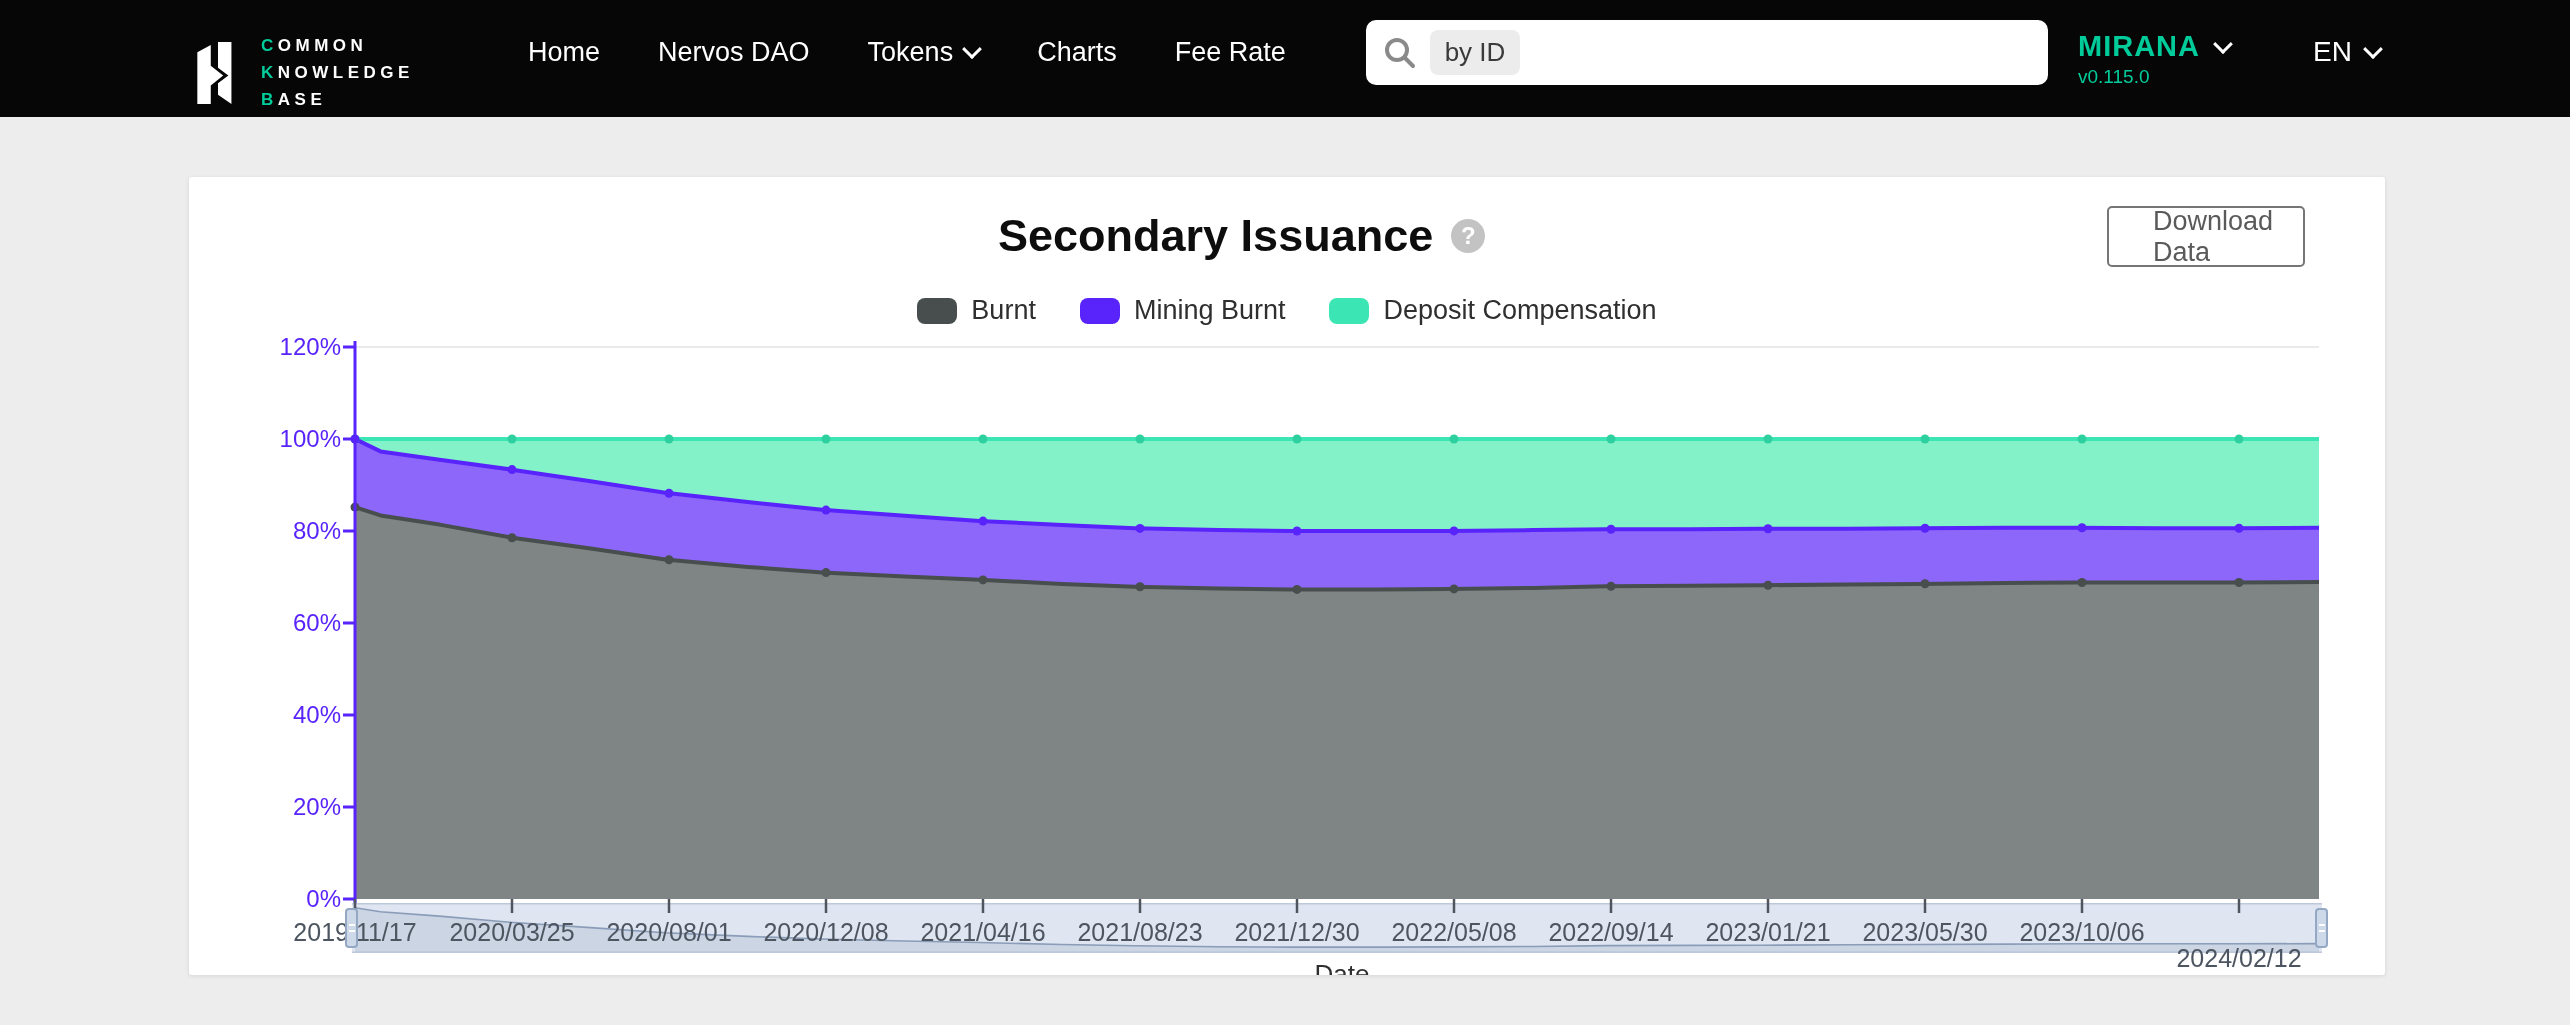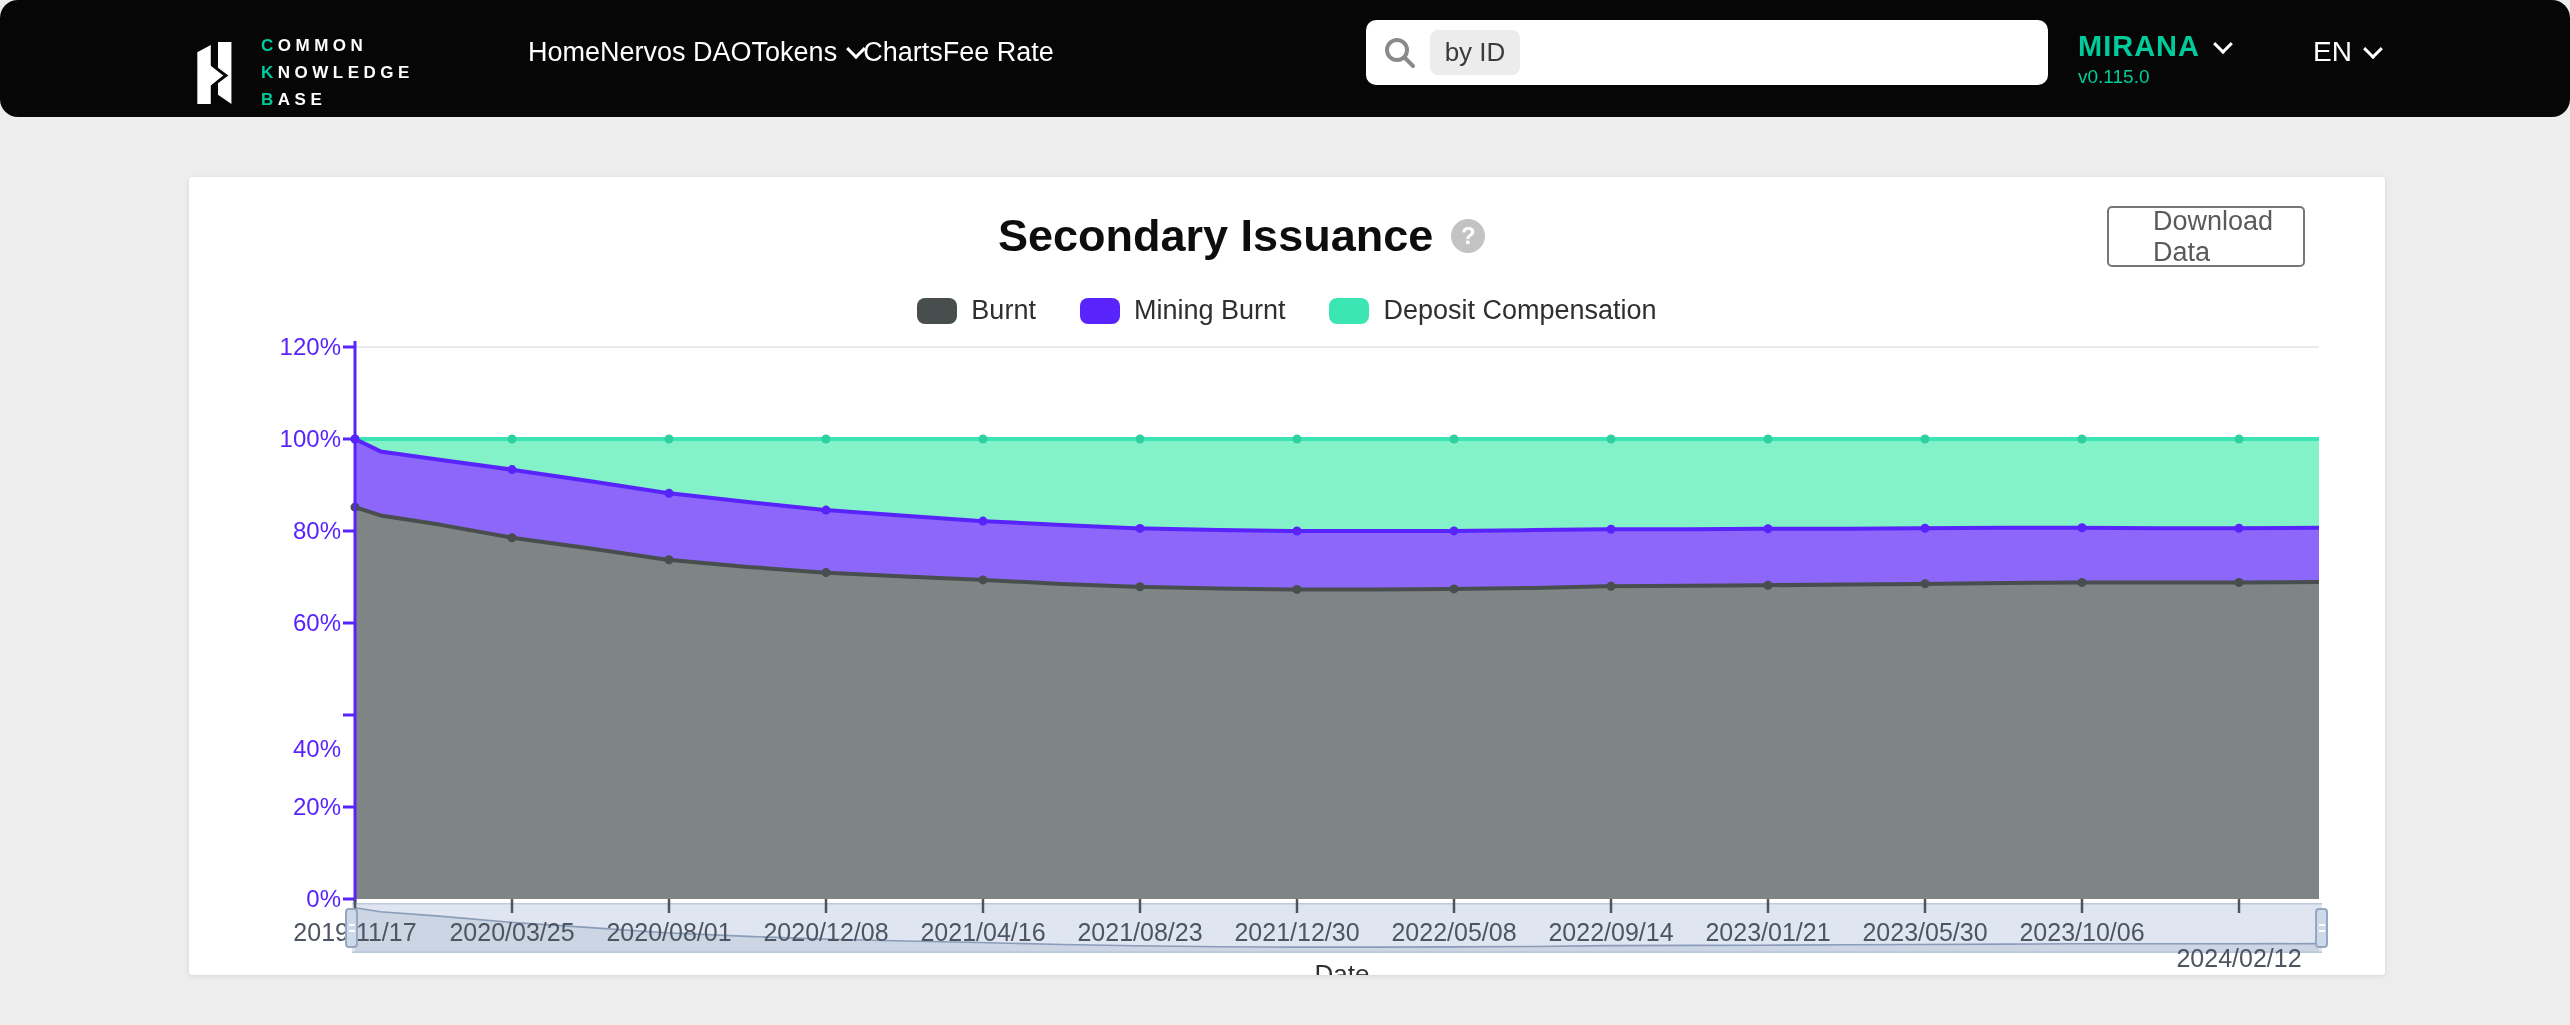--- a/index.html
+++ b/index.html
@@ -1,25 +1,25 @@
 <!DOCTYPE html>
 <html><head>
 <meta charset="utf-8">
 <style>
   html,body{margin:0;padding:0;background:#ededed;}
   .page{position:relative;width:2570px;height:1025px;background:#ededed;overflow:hidden;
         font-family:"Liberation Sans",sans-serif;}
   
-  .header{position:absolute;left:0;top:0;width:2570px;height:117px;background:#060606;border-radius:18px;}
+  .header{position:absolute;left:0;top:0;width:2570px;height:117px;background:#060606;}
   .logo{position:absolute;left:188px;top:32px;display:flex;gap:13px;align-items:center;cursor:pointer;}
   .logo svg{display:block;}
   .logo-text{display:flex;flex-direction:column;justify-content:center;}
   .logo-line{font-size:17px;font-weight:bold;letter-spacing:4.5px;line-height:27px;color:#ffffff;white-space:nowrap;}
   .logo-lead{color:#00cc9b;}
-  .nav{position:absolute;left:528px;top:0;height:104px;display:flex;align-items:center;}
+  .nav{position:absolute;left:528px;top:0;height:104px;display:flex;align-items:center;gap:58px;}
   .nav-item{color:#ffffff;font-size:27px;white-space:nowrap;cursor:pointer;display:flex;align-items:center;gap:12px;}
   .caret{width:11px;height:11px;border-right:3px solid #fff;border-bottom:3px solid #fff;
          transform:rotate(45deg) translate(-2px,-2px);display:inline-block;}
   .search{position:absolute;left:1366px;top:20px;width:682px;height:65px;background:#ffffff;border-radius:10px;
           display:flex;align-items:center;padding:0 8px 0 16px;box-sizing:border-box;}
   .search input{flex:1;border:none;outline:none;font-size:27px;color:#333;min-width:0;background:transparent;
                 font-family:"Liberation Sans",sans-serif;}
   .search input::placeholder{color:#9b9b9b;}
   .byid{width:90px;height:45px;background:#ececec;border-radius:8px;display:flex;align-items:center;
         justify-content:center;font-size:26px;color:#3a3a3a;cursor:pointer;flex:none;}
@@ -220,21 +220,21 @@
         <line x1="1297.0" y1="899" x2="1297.0" y2="913" stroke="#4e555e" stroke-width="2.5"></line>
         <line x1="1454.0" y1="899" x2="1454.0" y2="913" stroke="#4e555e" stroke-width="2.5"></line>
         <line x1="1611.0" y1="899" x2="1611.0" y2="913" stroke="#4e555e" stroke-width="2.5"></line>
         <line x1="1768.0" y1="899" x2="1768.0" y2="913" stroke="#4e555e" stroke-width="2.5"></line>
         <line x1="1925.0" y1="899" x2="1925.0" y2="913" stroke="#4e555e" stroke-width="2.5"></line>
         <line x1="2082.0" y1="899" x2="2082.0" y2="913" stroke="#4e555e" stroke-width="2.5"></line>
         <line x1="2239.0" y1="899" x2="2239.0" y2="913" stroke="#4e555e" stroke-width="2.5"></line>
       </svg>
       <div class="ylabel" style="left: 231px; top: 884px;">0%</div>
       <div class="ylabel" style="left: 231px; top: 792px;">20%</div>
-      <div class="ylabel" style="left: 231px; top: 700px; margin-top: 34px;">40%</div>
+      <div class="ylabel" style="left: 231px; top: 700px;">40%</div>
       <div class="ylabel" style="left: 231px; top: 608px;">60%</div>
       <div class="ylabel" style="left: 231px; top: 516px;">80%</div>
       <div class="ylabel" style="left: 231px; top: 424px;">100%</div>
       <div class="ylabel" style="left: 231px; top: 332px;">120%</div>
       <div class="xlabel" style="left: 265px; top: 917px;">2019/11/17</div>
       <div class="xlabel" style="left: 422px; top: 917px;">2020/03/25</div>
       <div class="xlabel" style="left: 579px; top: 917px;">2020/08/01</div>
       <div class="xlabel" style="left: 736px; top: 917px;">2020/12/08</div>
       <div class="xlabel" style="left: 893px; top: 917px;">2021/04/16</div>
       <div class="xlabel" style="left: 1050px; top: 917px;">2021/08/23</div>

